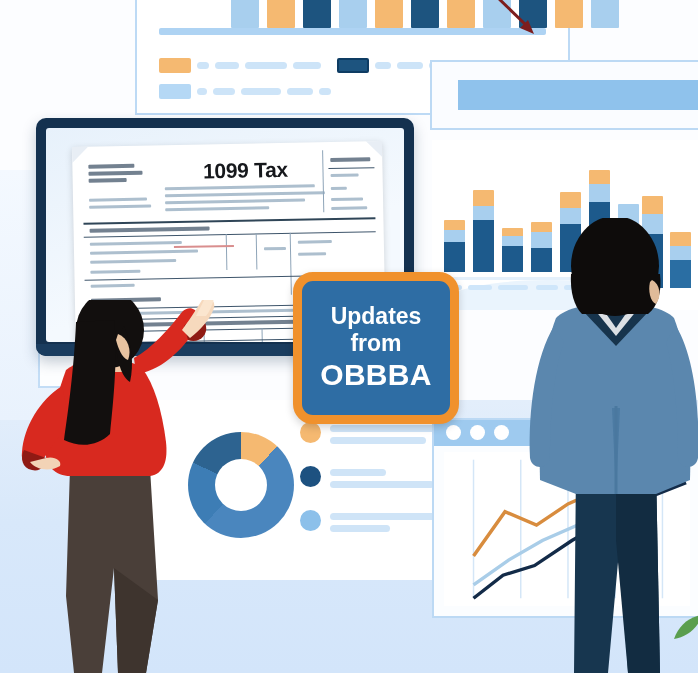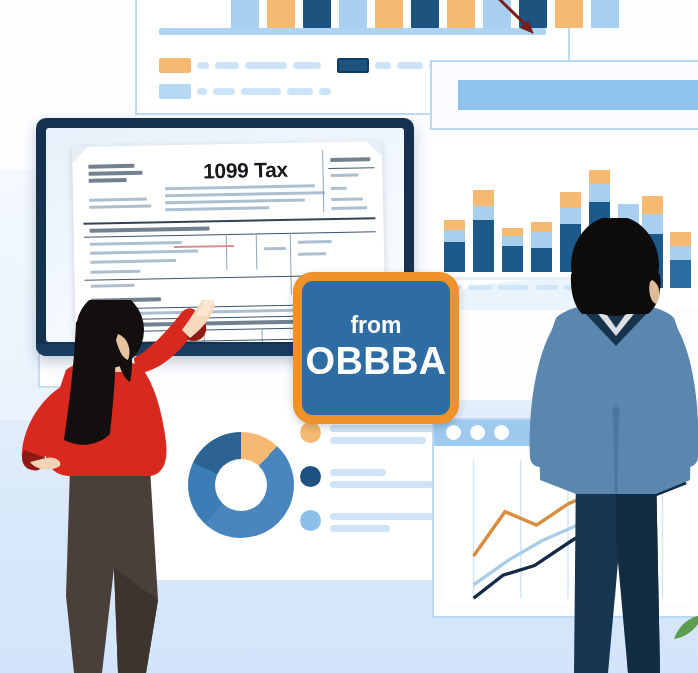--- a/index.html
+++ b/index.html
@@ -91,21 +91,21 @@
   
   #man{position:absolute;left:520px;top:218px;width:178px;height:455px;}
 
   
   #badge{position:absolute;left:293px;top:272px;width:166px;height:152px;
          background:#2e6da4;border:9px solid #f0912c;border-radius:20px;
          box-sizing:border-box;display:flex;flex-direction:column;
          align-items:center;justify-content:center;gap:1px;
          box-shadow:0 3px 9px rgba(0,0,0,.18);}
   #badge .l1,#badge .l2{color:#ffffff;font-size:23px;font-weight:bold;line-height:1.12;}
-  #badge .l3{color:#ffffff;font-size:38px;font-weight:bold;line-height:1.15;letter-spacing:.3px;}
+  #badge .l3{color:#ffffff;font-size:30px;font-weight:bold;line-height:1.15;letter-spacing:.3px;}
 
   .plant{position:absolute;right:-6px;bottom:26px;width:50px;height:40px;}
 </style>
 </head>
 <body>
 
 <div id="scene">
 
   <div class="bg-top"></div>
   <div class="bg-floor"></div>
@@ -398,17 +398,18 @@
     <path d="M156 108 C174 138 180 190 178 240 C176 252 160 252 158 240 C158 196 154 152 146 124 Z" fill="#5b87ae"></path>
 
     <path d="M76 58 L114 58 L114 92 L76 92 Z" fill="#e8c6a4"></path>
 
     <ellipse cx="95" cy="48" rx="44" ry="50" fill="#0e0c0b"></ellipse>
     <path d="M51 56 C50 74 54 88 62 96 L128 96 C138 88 142 74 140 56 Z" fill="#0e0c0b"></path>
     <path d="M132 62 C140 66 142 78 136 86 C130 84 128 72 130 64 Z" fill="#e0bb99"></path>
   </svg>
 
   <div id="badge">
+    <div class="l1">Updates</div>
     <div class="l2">from</div>
     <div class="l3">OBBBA</div>
   </div>
 
 </div>
 
 </body></html>

